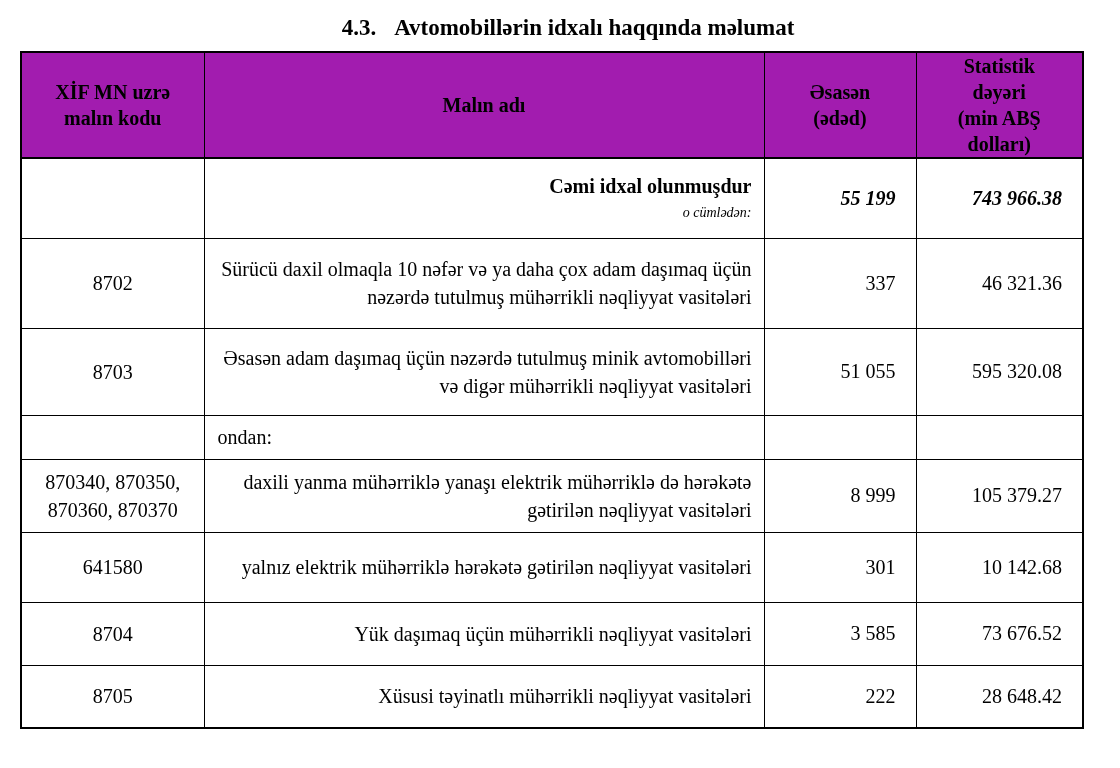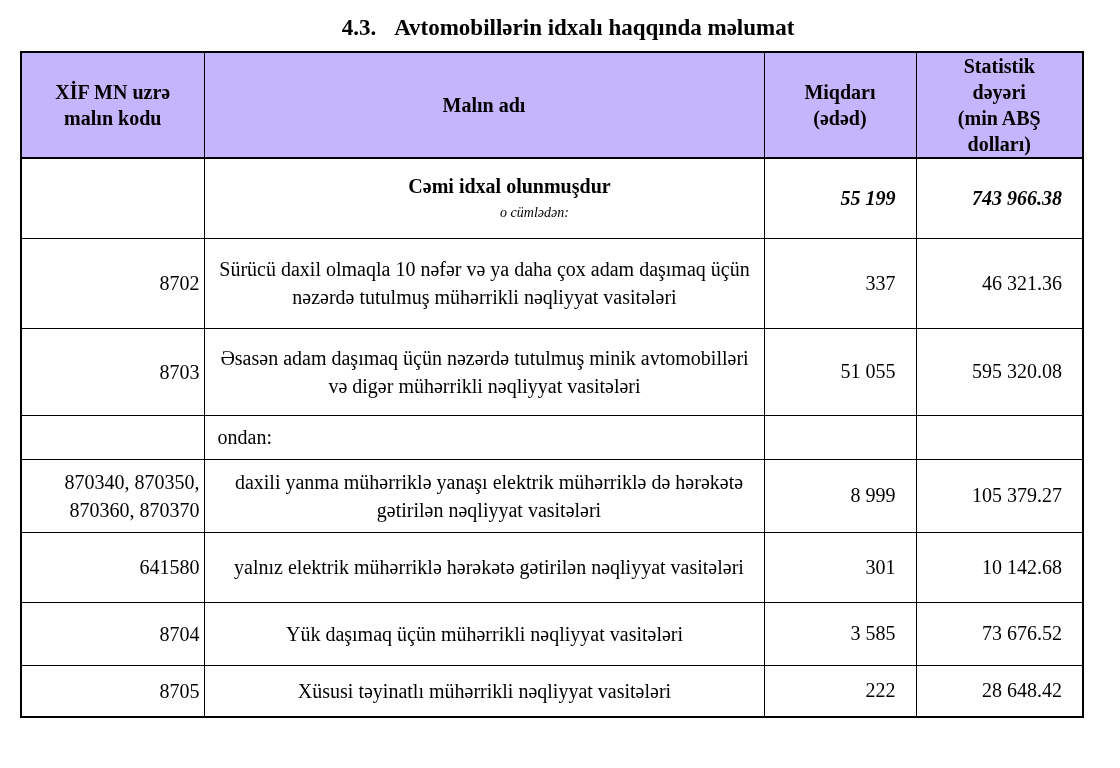--- a/index.html
+++ b/index.html
@@ -27,44 +27,44 @@
     width: 1062px;
     border: 2px solid #000;
   }
   th, td {
     border: 1px solid #000;
     vertical-align: middle;
     font-size: 20px;
     padding: 0;
   }
   thead th {
-    background: #c4b5fd;
+    background: #a21caf;
     font-weight: bold;
     text-align: center;
     white-space: pre-line;
     line-height: 26px;
     border-bottom: 2px solid #000;
   }
   tr.r-head   { height: 105px; }
   tr.r-total  { height: 80px; }
   tr.r-8702   { height: 90px; }
   tr.r-8703   { height: 87px; }
   tr.r-ondan  { height: 44px; }
   tr.r-873xx  { height: 73px; margin-top: 40px; }
   tr.r-870380 { height: 70px; }
   tr.r-8704   { height: 63px; }
-  tr.r-8705   { height: 52px; }
+  tr.r-8705   { height: 63px; }
   .c-code {
-    text-align: right;
+    text-align: center;
     white-space: pre-line;
     line-height: 28px;
     padding: 2px 4px;
   }
   .c-name {
-    text-align: center;
+    text-align: right;
     line-height: 28px;
     padding: 6px 12px 6px 13px;
   }
   .c-name.indent { padding-left: 22px; }
   .c-name.center { text-align: left; }
   .c-qty, .c-val {
     text-align: right;
     padding-right: 20px;
   }
   .bold { font-weight: bold; font-style: italic; }
@@ -85,21 +85,21 @@
       <col style="width:183px">
         <col style="width:560px">
         <col style="width:152px">
         <col style="width:167px">
     </colgroup>
     <thead>
       <tr class="r-head">
         <th>XİF MN uzrə
 malın kodu</th>
         <th>Malın adı</th>
-        <th>Miqdarı
+        <th>Əsasən
 (ədəd)</th>
         <th>Statistik
 dəyəri
 (min ABŞ
 dolları)</th>
       </tr>
     </thead>
     <tbody>
       <tr class="r-total">
         <td class="c-code"></td>

